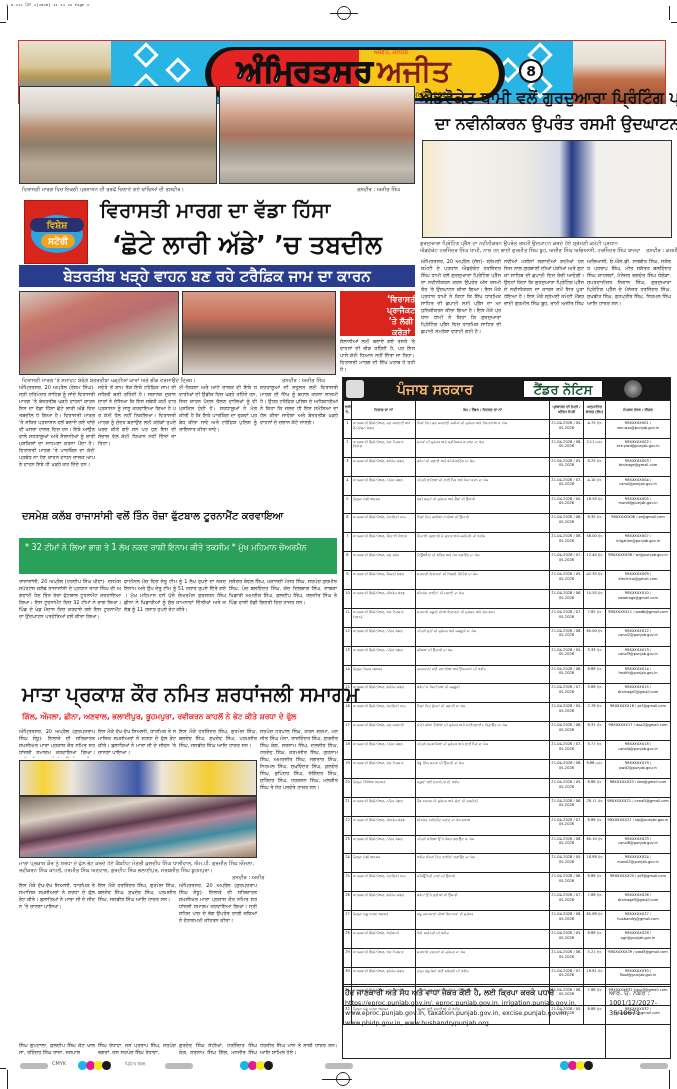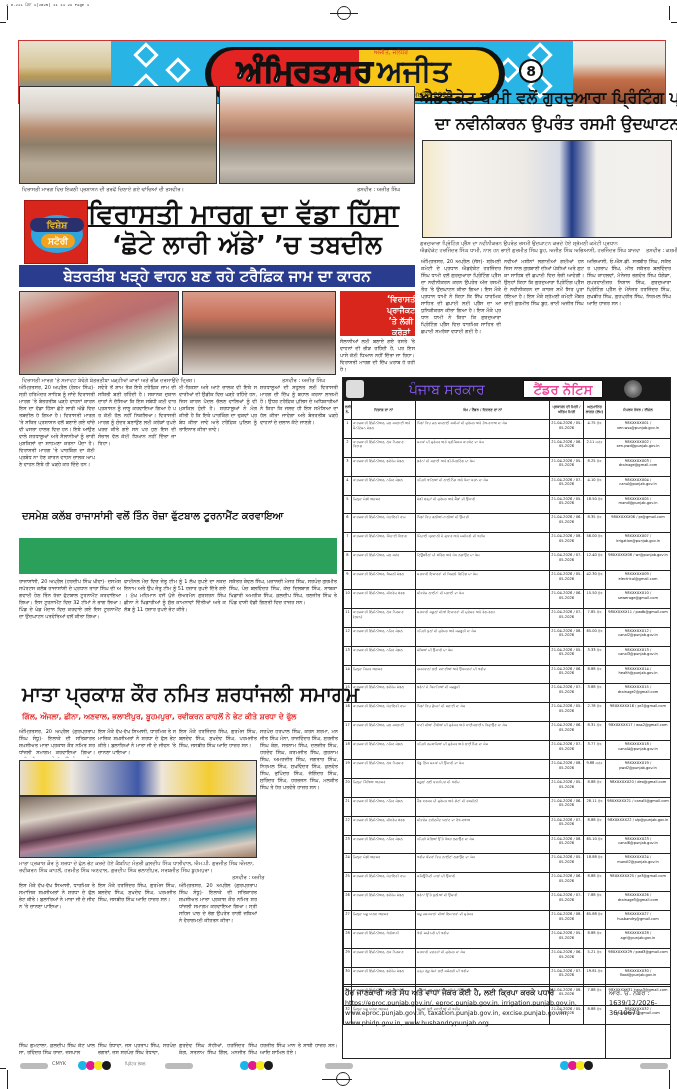--- a/index.html
+++ b/index.html
@@ -15,21 +15,21 @@
 
   
   .masthead { left: 18px; top: 40px; width: 648px; height: 64px; background: #29b4e6; border: 1px solid #c33; overflow: hidden; }
   .mh-photo-l { left: 0; top: 0; width: 92px; height: 64px; background: linear-gradient(180deg,#e8e2d0 0%,#d6c698 40%,#b99a55 55%,#7d8b98 75%,#5b6c7a 100%); }
   .mh-photo-r { right: 0; top: 0; width: 92px; height: 64px; background: linear-gradient(180deg,#f0ece6 0%,#e4dcd0 35%,#c3704a 60%,#a85a3a 85%,#8a4a33 100%); }
   .mh-diamond { width: 18px; height: 18px; border: 3px solid #fff; transform: rotate(45deg); }
   .mh-pill { left: 186px; top: 6px; width: 200px; height: 54px; border-radius: 28px; background: #111; }
   .mh-red { left: 192px; top: 9px; width: 152px; height: 48px; background: #e42423; border-radius: 24px 0 0 24px; }
   .mh-yellow { left: 340px; top: 9px; width: 140px; height: 48px; background: #f7c617; border-radius: 0 24px 24px 0; }
   .mh-title-1 { left: 206px; top: 12px; font-size: 30px; font-weight: bold; color: #fff; letter-spacing: 1px; -webkit-text-stroke: 1.5px #111; white-space: nowrap; margin-left: 12px; }
-  .mh-title-2 { left: 358px; top: 12px; font-size: 30px; font-weight: bold; color: #0f172a; white-space: nowrap; }
+  .mh-title-2 { left: 358px; top: 12px; font-size: 30px; font-weight: bold; color: #7f1d1d; white-space: nowrap; }
   .mh-small { left: 355px; top: 7px; font-size: 6px; color: #e42423; white-space: nowrap; }
   .mh-date { left: 352px; top: 50px; font-size: 7px; color: #222; white-space: nowrap; }
   .mh-page { left: 500px; top: 18px; width: 24px; height: 24px; border-radius: 50%; background: #fff; border: 2px solid #111; font-size: 14px; font-weight: bold; text-align: center; line-height: 20px; }
 
   
   .photo { border: 1px solid #333; }
   .ph-street1 { background: linear-gradient(180deg,#eceae6 0%,#d8cfc6 25%,#b58a6d 45%,#8d7e6a 60%,#b7ab98 80%,#a89882 100%); }
   .ph-street2 { background: linear-gradient(180deg,#f1efec 0%,#cf9f86 30%,#a97561 50%,#9d9387 65%,#c5bdb2 85%,#a7a097 100%); }
   .ph-market { background: linear-gradient(160deg,#d8c8be 0%,#c7776b 25%,#b96e70 45%,#b8a796 65%,#e6e1da 85%,#c9c1b7 100%); }
   .ph-statue { background: linear-gradient(180deg,#d99b8a 0%,#c7725b 30%,#6d5a4e 55%,#a49083 75%,#ddd8d2 100%); }
@@ -51,22 +51,22 @@
   .redbox { background: #d9261c; color: #fff; font-weight: bold; text-align: center; font-size: 8px; line-height: 11px; padding-top: 3px; }
 
   
   .col { font-size: 5px; line-height: 7px; color: #222; text-align: justify; overflow: hidden; word-break: break-all; }
 
   .green-banner { background: #2aa05a; color: #fff; font-size: 10px; line-height: 15px; padding: 2px 6px; white-space: nowrap; overflow: hidden; }
   .red-sub { color: #e42423; font-size: 10px; font-weight: bold; white-space: nowrap; }
 
   
   .tender-head { background: #1a1a1a; }
-  .tender-title { color: #8b5cf6; font-size: 14px; font-weight: normal; white-space: nowrap; margin-left: 12px; }
-  .tender-notice { background: #fff; color: #ec4899; font-size: 13px; font-weight: bold; text-align: center; line-height: 17px; border: 1px solid #111; white-space: nowrap; }
+  .tender-title { color: #fdba74; font-size: 14px; font-weight: bold; white-space: nowrap; }
+  .tender-notice { background: #fff; color: #14532d; font-size: 13px; font-weight: bold; text-align: center; line-height: 17px; border: 1px solid #111; white-space: nowrap; }
   .emblem { border-radius: 50%; background: radial-gradient(circle,#aaa 0%,#666 55%,#444 100%); }
   table.tender { border-collapse: collapse; width: 100%; table-layout: fixed; }
   table.tender th, table.tender td { border: 1px solid #222; font-size: 3.6px; line-height: 4.6px; vertical-align: top; padding: 1px 1px; overflow: hidden; color: #222; }
   table.tender th { font-weight: bold; text-align: center; vertical-align: middle; height: 19px; }
   table.tender td.c { text-align: center; }
   table.tender tr.row td { height: 18.9px; }
   .tender-foot { font-size: 7px; line-height: 10px; color: #222; }
 
   
   .dot { width: 9px; height: 9px; border-radius: 50%; }
@@ -115,21 +115,21 @@
 <div class="abs credit" style="left:646px;top:247px;">ਤਸਵੀਰ : ਕਸ਼ਮੀਰ</div>
 <div class="abs col" style="left:421px;top:258px;width:80px;height:95px;">ਅੰਮ੍ਰਿਤਸਰ, 20 ਅਪ੍ਰੈਲ (ਜੱਸ)- ਸ਼੍ਰੋਮਣੀ ਕਮੇਟੀ ਦੇ ਪ੍ਰਧਾਨ ਐਡਵੋਕੇਟ ਹਰਜਿੰਦਰ ਸਿੰਘ ਧਾਮੀ ਵਲੋਂ ਗੁਰਦੁਆਰਾ ਪ੍ਰਿੰਟਿੰਗ ਪ੍ਰੈੱਸ ਦਾ ਨਵੀਨੀਕਰਨ ਕਰਨ ਉਪਰੰਤ ਅੱਜ ਰਸਮੀ ਤੌਰ 'ਤੇ ਉਦਘਾਟਨ ਕੀਤਾ ਗਿਆ। ਇਸ ਮੌਕੇ ਪ੍ਰਧਾਨ ਧਾਮੀ ਨੇ ਕਿਹਾ ਕਿ ਸਿੱਖ ਧਾਰਮਿਕ ਸਾਹਿਤ ਦੀ ਛਪਾਈ ਲਈ ਪ੍ਰੈੱਸ ਦਾ ਆਧੁਨਿਕੀਕਰਨ ਕੀਤਾ ਗਿਆ ਹੈ। ਇਸ ਮੌਕੇ ਪ੍ਰਧਾਨ ਧਾਮੀ ਨੇ ਕਿਹਾ ਕਿ ਗੁਰਦੁਆਰਾ ਪ੍ਰਿੰਟਿੰਗ ਪ੍ਰੈੱਸ ਵਿਚ ਧਾਰਮਿਕ ਸਾਹਿਤ ਦੀ ਛਪਾਈ ਸਮਰੱਥਾ ਵਧਾਈ ਗਈ ਹੈ।</div>
 <div class="abs col" style="left:504px;top:258px;width:80px;height:95px;">ਨਵੀਆਂ ਮਸ਼ੀਨਾਂ ਲਗਾਈਆਂ ਗਈਆਂ ਹਨ ਜਿਸ ਨਾਲ ਗੁਰਬਾਣੀ ਦੀਆਂ ਪੋਥੀਆਂ ਅਤੇ ਗੁਟਕਾ ਸਾਹਿਬ ਦੀ ਛਪਾਈ ਵਿਚ ਤੇਜ਼ੀ ਆਵੇਗੀ। ਉਨ੍ਹਾਂ ਕਿਹਾ ਕਿ ਗੁਰਦੁਆਰਾ ਪ੍ਰਿੰਟਿੰਗ ਪ੍ਰੈੱਸ ਦੇ ਨਵੀਨੀਕਰਨ ਦਾ ਕਾਰਜ ਸਮੇਂ ਸਿਰ ਪੂਰਾ ਹੋਇਆ ਹੈ। ਇਸ ਮੌਕੇ ਸ਼੍ਰੋਮਣੀ ਕਮੇਟੀ ਮੈਂਬਰ ਭਾਈ ਗੁਰਮੀਤ ਸਿੰਘ ਬੂਹ, ਭਾਈ ਅਜੀਤ ਸਿੰਘ</div>
 <div class="abs col" style="left:587px;top:258px;width:84px;height:95px;">ਅਭਿਆਸੀ, ਓ.ਐਸ.ਡੀ. ਸਤਬੀਰ ਸਿੰਘ, ਸਕੱਤਰ ਪ੍ਰਤਾਪ ਸਿੰਘ, ਮੀਤ ਸਕੱਤਰ ਬਲਵਿੰਦਰ ਸਿੰਘ ਕਾਹਲਵਾਂ, ਮੈਨੇਜਰ ਭਗਵੰਤ ਸਿੰਘ ਧੰਗੇੜਾ, ਸੁਪਰਵਾਈਜ਼ਰ ਨਿਸ਼ਾਨ ਸਿੰਘ, ਗੁਰਦੁਆਰਾ ਪ੍ਰਿੰਟਿੰਗ ਪ੍ਰੈੱਸ ਦੇ ਮੈਨੇਜਰ ਹਰਜਿੰਦਰ ਸਿੰਘ, ਸੁਖਬੀਰ ਸਿੰਘ, ਗੁਰਪ੍ਰੀਤ ਸਿੰਘ, ਨਿਰਮਲ ਸਿੰਘ ਆਦਿ ਹਾਜ਼ਰ ਸਨ।</div>
 
 <div class="abs vishesh" style="left:24px;top:200px;width:64px;height:64px;">
   <div class="abs vishesh-oval"></div>
   <div class="abs vishesh-top">ਵਿਸ਼ੇਸ਼</div>
   <div class="abs vishesh-bot">ਸਟੋਰੀ</div>
 </div>
-<div class="abs hl-big" style="left:88px;top:198px;font-size:27px;text-decoration:underline;">ਵਿਰਾਸਤੀ ਮਾਰਗ ਦਾ ਵੱਡਾ ਹਿੱਸਾ</div>
+<div class="abs hl-big" style="left:100px;top:198px;font-size:20px;">ਵਿਰਾਸਤੀ ਮਾਰਗ ਦਾ ਵੱਡਾ ਹਿੱਸਾ</div>
 <div class="abs hl-big" style="left:112px;top:230px;font-size:25px;">‘ਛੋਟੇ ਲਾਰੀ ਅੱਡੇ’ ’ਚ ਤਬਦੀਲ</div>
 <div class="abs banner-blue" style="left:19px;top:265px;width:396px;height:22px;font-size:15px;line-height:22px;">ਬੇਤਰਤੀਬ ਖੜ੍ਹੇ ਵਾਹਨ ਬਣ ਰਹੇ ਟਰੈਫ਼ਿਕ ਜਾਮ ਦਾ ਕਾਰਨ</div>
 
 <div class="abs photo ph-market" style="left:19px;top:291px;width:160px;height:84px;"></div>
 <div class="abs photo ph-statue" style="left:182px;top:291px;width:154px;height:84px;"></div>
 <div class="abs caption" style="left:22px;top:377px;width:250px;">ਵਿਰਾਸਤੀ ਮਾਰਗ 'ਤੇ ਸਜਾਵਟ ਬੇਢੰਗੇ ਬੇਤਰਤੀਬਾ ਖੜ੍ਹੀਆਂ ਕਾਰਾਂ ਅਤੇ ਭੀੜ ਦਰਸਾਉਂਦੇ ਦ੍ਰਿਸ਼।</div>
 <div class="abs credit" style="left:282px;top:377px;">ਤਸਵੀਰ : ਅਜੀਤ ਸਿੰਘ</div>
 
 <div class="abs redbox" style="left:340px;top:291px;width:75px;height:45px;padding-left:47px;">
   <div>‘ਵਿਰਾਸਤੀ ਪ੍ਰਾਜੈਕਟ’ ’ਤੇ ਲੱਗੀ</div>
@@ -138,20 +138,21 @@
 </div>
 <div class="abs col" style="left:340px;top:338px;width:75px;height:38px;">ਸੈਲਾਨੀਆਂ ਲਈ ਬਣਾਏ ਗਏ ਰਸਤੇ 'ਤੇ ਵਾਹਨਾਂ ਦੀ ਭੀੜ ਰਹਿੰਦੀ ਹੈ, ਪਰ ਇਸ ਪਾਸੇ ਕੋਈ ਧਿਆਨ ਨਹੀਂ ਦਿੱਤਾ ਜਾ ਰਿਹਾ। ਵਿਰਾਸਤੀ ਮਾਰਗ ਦੀ ਦਿੱਖ ਖ਼ਰਾਬ ਹੋ ਰਹੀ ਹੈ।</div>
 
 <div class="abs col" style="left:19px;top:384px;width:76px;height:112px;">ਅੰਮ੍ਰਿਤਸਰ, 20 ਅਪ੍ਰੈਲ (ਰੇਸ਼ਮ ਸਿੰਘ)- ਸ੍ਰੀ ਹਰਿਮੰਦਰ ਸਾਹਿਬ ਨੂੰ ਜਾਂਦੇ ਵਿਰਾਸਤੀ ਮਾਰਗ 'ਤੇ ਬੇਤਰਤੀਬ ਖੜ੍ਹੇ ਵਾਹਨਾਂ ਕਾਰਨ ਇਸ ਦਾ ਵੱਡਾ ਹਿੱਸਾ ਛੋਟੇ ਲਾਰੀ ਅੱਡੇ ਵਿਚ ਤਬਦੀਲ ਹੋ ਗਿਆ ਹੈ। ਵਿਰਾਸਤੀ ਮਾਰਗ 'ਤੇ ਸਥਿਤ ਪ੍ਰਸ਼ਾਸਨ ਵਲੋਂ ਬਣਾਏ ਗਏ ਢਾਂਚੇ ਵੀ ਖਸਤਾ ਹਾਲਤ ਵਿਚ ਹਨ। ਇਥੇ ਆਉਣ ਵਾਲੇ ਸ਼ਰਧਾਲੂਆਂ ਅਤੇ ਸੈਲਾਨੀਆਂ ਨੂੰ ਭਾਰੀ ਮੁਸ਼ਕਿਲਾਂ ਦਾ ਸਾਹਮਣਾ ਕਰਨਾ ਪੈਂਦਾ ਹੈ। ਵਿਰਾਸਤੀ ਮਾਰਗ 'ਤੇ ਪਾਰਕਿੰਗ ਦਾ ਕੋਈ ਪ੍ਰਬੰਧ ਨਾ ਹੋਣ ਕਾਰਨ ਵਾਹਨ ਚਾਲਕ ਆਪਣੇ ਵਾਹਨ ਇਥੇ ਹੀ ਖੜ੍ਹੇ ਕਰ ਦਿੰਦੇ ਹਨ।</div>
 <div class="abs col" style="left:98px;top:384px;width:78px;height:112px;">ਸਵੇਰੇ ਤੋਂ ਸ਼ਾਮ ਤੱਕ ਇਥੇ ਟਰੈਫ਼ਿਕ ਜਾਮ ਦੀ ਸਥਿਤੀ ਬਣੀ ਰਹਿੰਦੀ ਹੈ। ਸਥਾਨਕ ਦੁਕਾਨਦਾਰਾਂ ਨੇ ਦੱਸਿਆ ਕਿ ਇਸ ਸਬੰਧੀ ਕਈ ਵਾਰ ਪ੍ਰਸ਼ਾਸਨ ਨੂੰ ਜਾਣੂ ਕਰਵਾਇਆ ਗਿਆ ਹੈ ਪਰ ਕੋਈ ਹੱਲ ਨਹੀਂ ਨਿਕਲਿਆ। ਵਿਰਾਸਤੀ ਮਾਰਗ ਨੂੰ ਸੁੰਦਰ ਬਣਾਉਣ ਲਈ ਕਰੋੜਾਂ ਰੁਪਏ ਖਰਚ ਕੀਤੇ ਗਏ ਸਨ ਪਰ ਹੁਣ ਇਸ ਦੀ ਸੰਭਾਲ ਵੱਲ ਕੋਈ ਧਿਆਨ ਨਹੀਂ ਦਿੱਤਾ ਜਾ ਰਿਹਾ।</div>
 <div class="abs col" style="left:179px;top:384px;width:78px;height:112px;">ਈ-ਰਿਕਸ਼ਾ ਅਤੇ ਆਟੋ ਚਾਲਕ ਵੀ ਇਥੇ ਸਵਾਰੀਆਂ ਦੀ ਉਡੀਕ ਵਿਚ ਖੜ੍ਹੇ ਰਹਿੰਦੇ ਹਨ, ਜਿਸ ਕਾਰਨ ਪੈਦਲ ਚੱਲਣ ਵਾਲਿਆਂ ਨੂੰ ਵੀ ਮੁਸ਼ਕਿਲ ਹੁੰਦੀ ਹੈ। ਸ਼ਰਧਾਲੂਆਂ ਨੇ ਮੰਗ ਕੀਤੀ ਹੈ ਕਿ ਇਥੇ ਪਾਰਕਿੰਗ ਦਾ ਢੁਕਵਾਂ ਪ੍ਰਬੰਧ ਕੀਤਾ ਜਾਵੇ ਅਤੇ ਟਰੈਫ਼ਿਕ ਪੁਲਿਸ ਨੂੰ ਤਾਇਨਾਤ ਕੀਤਾ ਜਾਵੇ।</div>
 <div class="abs col" style="left:260px;top:384px;width:78px;height:112px;">ਸ਼ਰਧਾਲੂਆਂ ਦੀ ਸਹੂਲਤ ਲਈ ਵਿਰਾਸਤੀ ਮਾਰਗ ਦੀ ਦਿੱਖ ਨੂੰ ਬਹਾਲ ਕਰਨਾ ਲਾਜ਼ਮੀ ਹੈ। ਉਧਰ ਟਰੈਫ਼ਿਕ ਪੁਲਿਸ ਦੇ ਅਧਿਕਾਰੀਆਂ ਨੇ ਕਿਹਾ ਕਿ ਜਲਦ ਹੀ ਇਸ ਸਮੱਸਿਆ ਦਾ ਹੱਲ ਕੀਤਾ ਜਾਵੇਗਾ ਅਤੇ ਬੇਤਰਤੀਬ ਖੜ੍ਹੇ ਵਾਹਨਾਂ ਦੇ ਚਲਾਨ ਕੱਟੇ ਜਾਣਗੇ।</div>
 
 <div class="abs hl-big" style="left:22px;top:510px;font-size:10px;">ਦਸਮੇਸ਼ ਕਲੱਬ ਰਾਜਾਸਾਂਸੀ ਵਲੋਂ ਤਿੰਨ ਰੋਜ਼ਾ ਫੁੱਟਬਾਲ ਟੂਰਨਾਮੈਂਟ ਕਰਵਾਇਆ</div>
 <div class="abs green-banner" style="left:19px;top:538px;width:318px;height:36px;">
+  <div style="font-size:8px;line-height:15px;">* 32 ਟੀਮਾਂ ਨੇ ਲਿਆ ਭਾਗ ਤੇ 1 ਲੱਖ ਨਕਦ ਰਾਸ਼ੀ ਇਨਾਮ ਕੀਤੇ ਤਕਸੀਮ  * ਮੁੱਖ ਮਹਿਮਾਨ ਚੇਅਰਮੈਨ</div>
 </div>
 <div class="abs col" style="left:19px;top:578px;width:102px;height:92px;">ਰਾਜਾਸਾਂਸੀ, 20 ਅਪ੍ਰੈਲ (ਹਰਦੀਪ ਸਿੰਘ ਖੀਵਾ)- ਦਸਮੇਸ਼ ਸਪੋਰਟਸ ਕਲੱਬ ਰਾਜਾਸਾਂਸੀ ਦੇ ਪ੍ਰਧਾਨ ਤਾਰਾ ਸਿੰਘ ਦੀ ਅਗਵਾਈ ਹੇਠ ਤਿੰਨ ਰੋਜ਼ਾ ਫੁੱਟਬਾਲ ਟੂਰਨਾਮੈਂਟ ਕਰਵਾਇਆ ਗਿਆ। ਇਸ ਟੂਰਨਾਮੈਂਟ ਵਿਚ 32 ਟੀਮਾਂ ਨੇ ਭਾਗ ਲਿਆ। ਪਿੰਡ ਦੇ ਖੇਡ ਮੈਦਾਨ ਵਿਚ ਕਰਵਾਏ ਗਏ ਇਸ ਟੂਰਨਾਮੈਂਟ ਦਾ ਉਦਘਾਟਨ ਪਤਵੰਤਿਆਂ ਵਲੋਂ ਕੀਤਾ ਗਿਆ।</div>
 <div class="abs col" style="left:124px;top:578px;width:102px;height:92px;">ਫਾਈਨਲ ਮੈਚ ਵਿਚ ਜੇਤੂ ਟੀਮ ਨੂੰ 1 ਲੱਖ ਰੁਪਏ ਦਾ ਨਕਦ ਇਨਾਮ ਅਤੇ ਉਪ ਜੇਤੂ ਟੀਮ ਨੂੰ 51 ਹਜ਼ਾਰ ਰੁਪਏ ਦਿੱਤੇ ਗਏ। ਮੁੱਖ ਮਹਿਮਾਨ ਵਜੋਂ ਪੁੱਜੇ ਚੇਅਰਮੈਨ ਗੁਰਸ਼ਰਨ ਸਿੰਘ ਛੀਨਾ ਨੇ ਖਿਡਾਰੀਆਂ ਨੂੰ ਸ਼ੁੱਭ ਕਾਮਨਾਵਾਂ ਦਿੱਤੀਆਂ ਅਤੇ ਕਲੱਬ ਨੂੰ 11 ਹਜ਼ਾਰ ਰੁਪਏ ਭੇਟ ਕੀਤੇ।</div>
 <div class="abs col" style="left:229px;top:578px;width:108px;height:92px;">ਸਕੱਤਰ ਕੇਵਲ ਸਿੰਘ, ਖ਼ਜ਼ਾਨਚੀ ਮੇਜਰ ਸਿੰਘ, ਸਰਪੰਚ ਗੁਰਮੀਤ ਸਿੰਘ, ਪੰਚ ਬਲਵਿੰਦਰ ਸਿੰਘ, ਕੋਚ ਦਿਲਬਾਗ ਸਿੰਘ, ਸਾਬਕਾ ਖਿਡਾਰੀ ਅਮਰੀਕ ਸਿੰਘ, ਕੁਲਦੀਪ ਸਿੰਘ, ਰਣਜੀਤ ਸਿੰਘ ਤੇ ਪਿੰਡ ਵਾਸੀ ਵੱਡੀ ਗਿਣਤੀ ਵਿਚ ਹਾਜ਼ਰ ਸਨ।</div>
 
 <div class="abs hl-big" style="left:22px;top:682px;font-size:20px;">ਮਾਤਾ ਪ੍ਰਕਾਸ਼ ਕੌਰ ਨਮਿਤ ਸ਼ਰਧਾਂਜਲੀ ਸਮਾਗਮ</div>
 <div class="abs red-sub" style="left:22px;top:712px;font-size:7.5px;">ਗਿੱਲ, ਔਜਲਾ, ਛੀਨਾ, ਅਣਵਾਲ, ਭਲਾਈਪੁਰ, ਬੂਹਮਪੁਰਾ, ਰਵੀਕਰਨ ਕਾਹਲੋਂ ਨੇ ਭੇਟ ਕੀਤੇ ਸ਼ਰਧਾ ਦੇ ਫੁੱਲ</div>
 <div class="abs col" style="left:19px;top:728px;width:76px;height:30px;">ਅੰਮ੍ਰਿਤਸਰ, 20 ਅਪ੍ਰੈਲ (ਗੁਰਪ੍ਰਤਾਪ ਸਿੰਘ ਸੰਧੂ)- ਇਲਾਕੇ ਦੀ ਸਤਿਕਾਰਤ ਸ਼ਖ਼ਸੀਅਤ ਮਾਤਾ ਪ੍ਰਕਾਸ਼ ਕੌਰ ਨਮਿਤ ਸ਼ਰਧਾਂਜਲੀ ਸਮਾਗਮ ਕਰਵਾਇਆ ਗਿਆ। ਸ੍ਰੀ ਸਹਿਜ ਪਾਠ ਦੇ ਭੋਗ ਉਪਰੰਤ ਰਾਗੀ ਜਥਿਆਂ ਨੇ ਵੈਰਾਗਮਈ ਕੀਰਤਨ ਕੀਤਾ।</div>
 <div class="abs col" style="left:98px;top:728px;width:78px;height:30px;">ਇਸ ਮੌਕੇ ਵੱਖ-ਵੱਖ ਸਿਆਸੀ, ਧਾਰਮਿਕ ਤੇ ਸਮਾਜਿਕ ਸ਼ਖ਼ਸੀਅਤਾਂ ਨੇ ਸ਼ਰਧਾ ਦੇ ਫੁੱਲ ਭੇਟ ਕੀਤੇ। ਬੁਲਾਰਿਆਂ ਨੇ ਮਾਤਾ ਜੀ ਦੇ ਜੀਵਨ 'ਤੇ ਚਾਨਣਾ ਪਾਇਆ।</div>
 <div class="abs col" style="left:179px;top:728px;width:78px;height:30px;">ਇਸ ਮੌਕੇ ਹਰਜਿੰਦਰ ਸਿੰਘ, ਗੁਰਮੇਜ ਸਿੰਘ, ਬਲਦੇਵ ਸਿੰਘ, ਸੁਖਦੇਵ ਸਿੰਘ, ਪਰਮਜੀਤ ਸਿੰਘ, ਜਸਬੀਰ ਸਿੰਘ ਆਦਿ ਹਾਜ਼ਰ ਸਨ।</div>
@@ -460,21 +461,21 @@
   <div class="abs tender-foot" style="left:0;top:606px;width:327px;height:74px;border-top:1px solid #222;">
     <div class="abs" style="left:2px;top:3px;width:256px;">
       <div style="font-size:7.5px;font-weight:bold;">ਹੋਰ ਜਾਣਕਾਰੀ ਅਤੇ ਸੋਧ ਅਤੇ ਵਾਧਾ ਜੇਕਰ ਕੋਈ ਹੈ, ਲਈ ਕ੍ਰਿਪਾ ਕਰਕੇ ਪਧਾਰੋ</div>
       <div style="white-space:nowrap;font-size:6.3px;">https://eproc.punjab.gov.in/, eproc.punjab.gov.in, irrigation.punjab.gov.in,</div>
       <div style="white-space:nowrap;font-size:6.3px;">www.eproc.punjab.gov.in, taxation.punjab.gov.in, excise.punjab.gov.in,</div>
       <div style="white-space:nowrap;font-size:6.3px;">www.pbidp.gov.in, www.husbandrypunjab.org</div>
     </div>
     <div class="abs" style="left:262px;top:0;width:1px;height:74px;background:#222;"></div>
     <div class="abs" style="left:266px;top:3px;width:60px;font-size:6.5px;">
       <div>ਆਰ. ਓ. ਨੰਬਰ :</div>
-      <div>1639/12/2026-</div>
+      <div>1001/12/2027-</div>
       <div>36/10671</div>
     </div>
   </div>
 </div>
 
 <div class="abs grey-blob" style="left:20px;top:1063px;width:28px;"></div>
 <div class="abs" style="left:52px;top:1060px;font-size:5px;color:#555;">CMYK</div>
 <div class="abs dot" style="left:78px;top:1061px;background:#19b6ea;"></div>
 <div class="abs dot" style="left:86px;top:1061px;background:#e4198d;"></div>
 <div class="abs dot" style="left:94px;top:1061px;background:#f7e81c;"></div>

